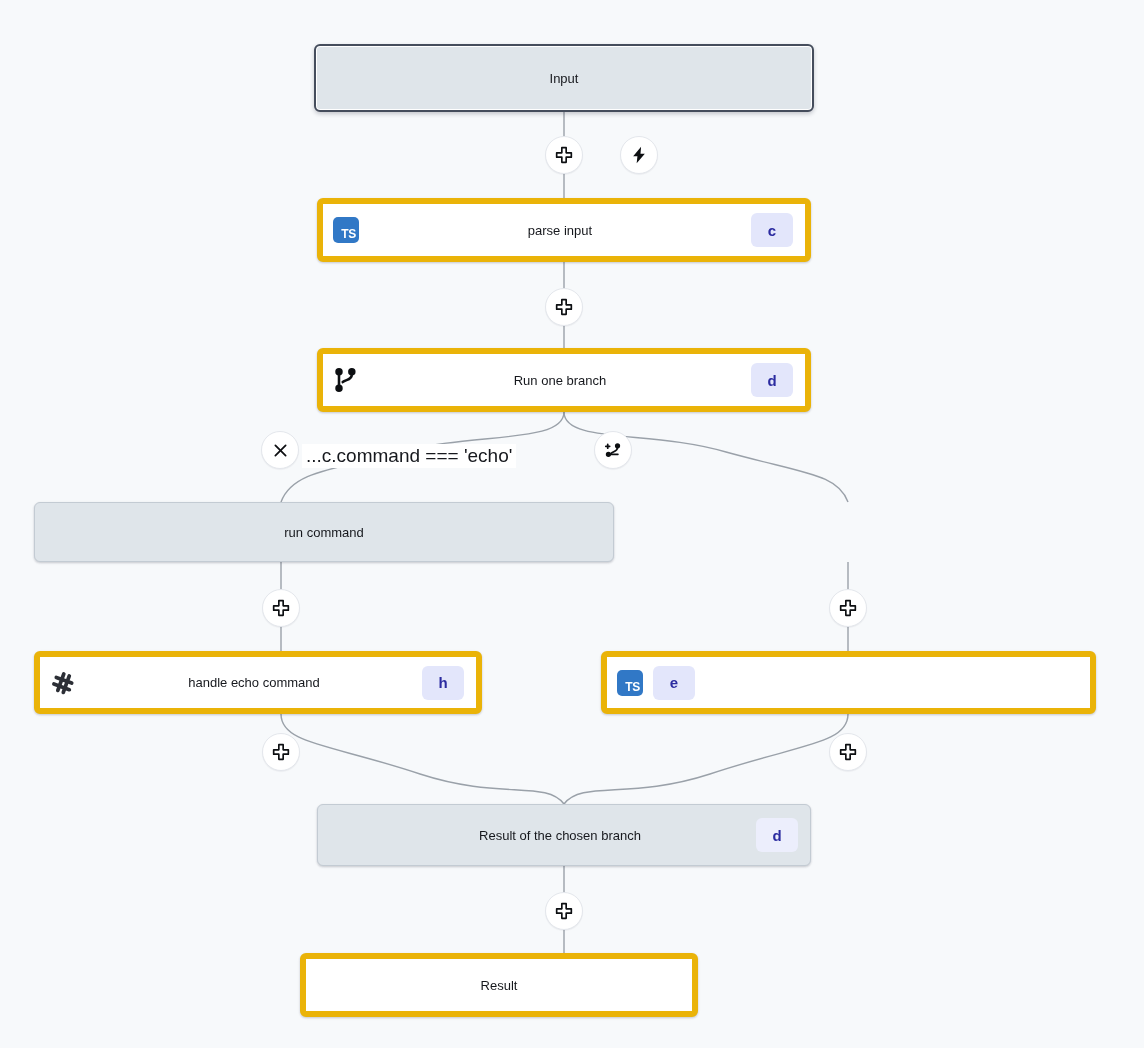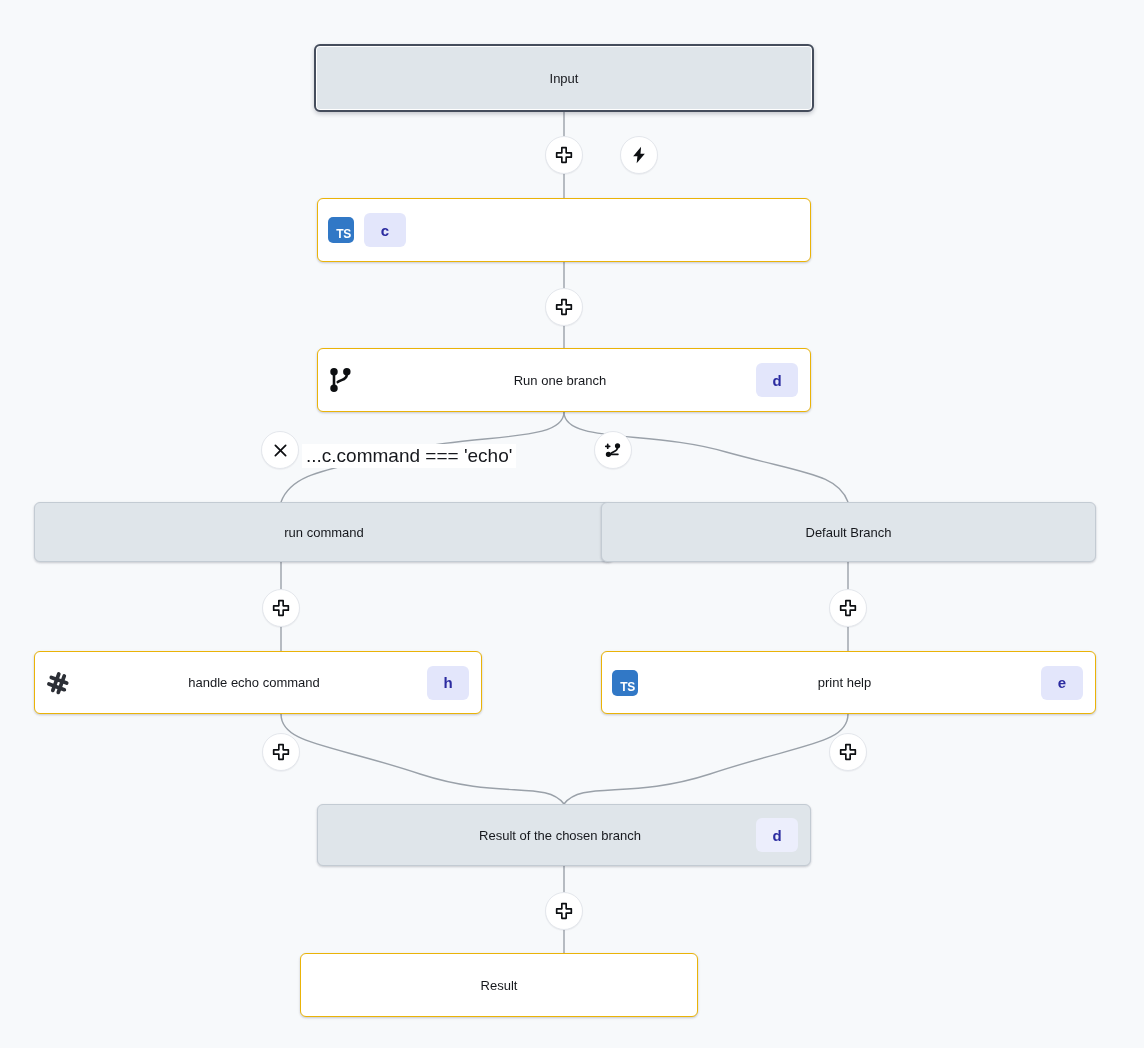--- a/index.html
+++ b/index.html
@@ -39,21 +39,21 @@
   }
 
   
   .node.shade {
     background: #dfe5ea;
     border: 1px solid #c3cbd3;
   }
   
   .node.plain {
     background: #ffffff;
-    border: 1px solid #eab308;
+    border: 6px solid #eab308;
   }
   
   .node.selected {
     border: 2px solid #454d5c;
     box-shadow: 0 0 0 1px #ffffff inset, 0 2px 4px rgba(16,24,40,.22);
   }
 
   
   .icon-slot {
     width: 46px;
@@ -150,20 +150,21 @@
   <div class="node shade selected" style="left:314px;top:44px;width:500px;height:68px;">
     <span class="icon-slot"></span>
     <span class="label">Input</span>
     <span class="icon-slot"></span>
   </div>
 
   <div class="node plain" style="left:317px;top:198px;width:494px;height:64px;">
     <span class="icon-slot">
       <span class="ts-icon">TS</span>
     </span>
+    <span class="label">parse input</span>
     <span class="badge">c</span>
   </div>
 
   <div class="node plain" style="left:317px;top:348px;width:494px;height:64px;align-items:center;">
     <span class="icon-slot">
       <svg class="glyph-icon" viewBox="0 0 24 24" fill="none" stroke="#0d0f12" stroke-width="2.2" stroke-linecap="round" stroke-linejoin="round">
         <circle cx="6" cy="5" r="2.1" fill="#0d0f12"></circle>
         <circle cx="6" cy="19" r="2.1" fill="#0d0f12"></circle>
         <circle cx="17" cy="5" r="2.1" fill="#0d0f12"></circle>
         <path d="M6 7.2 L6 16.8"></path>
@@ -173,46 +174,40 @@
     <span class="label">Run one branch</span>
     <span class="badge">d</span>
   </div>
 
   <div class="node shade" style="left:34px;top:502px;width:580px;height:60px;">
     <span class="icon-slot"></span>
     <span class="label">run command</span>
     <span class="icon-slot"></span>
   </div>
 
-  <div class="node shade" style="left:601px;top:502px;width:495px;height:60px;">
-    <span class="icon-slot"></span>
-    <span class="label">Default Branch</span>
-    <span class="icon-slot"></span>
-  </div>
 
   <div class="node plain" style="left:34px;top:651px;width:448px;height:63px;">
     <span class="icon-slot">
       <svg class="glyph-icon" viewBox="0 0 24 24">
         <g transform="rotate(20 12 12)" fill="none" stroke="#2c2f36" stroke-width="3.2" stroke-linecap="round">
           <path d="M5 9.5 H19"></path>
           <path d="M5 15.5 H19"></path>
           <path d="M10 4.5 V19.5"></path>
           <path d="M15 4.5 V19.5"></path>
         </g>
       </svg>
     </span>
     <span class="label">handle echo command</span>
     <span class="badge">h</span>
   </div>
 
   <div class="node plain" style="left:601px;top:651px;width:495px;height:63px;">
     <span class="icon-slot">
       <span class="ts-icon">TS</span>
     </span>
-    <span class="label">print help</span>
     <span class="badge">e</span>
   </div>
 
   <div class="node shade" style="left:317px;top:804px;width:494px;height:62px;">
     <span class="icon-slot"></span>
     <span class="label">Result of the chosen branch</span>
     <span class="badge flat">d</span>
   </div>
 
   <div class="node plain" style="left:300px;top:953px;width:398px;height:64px;">

